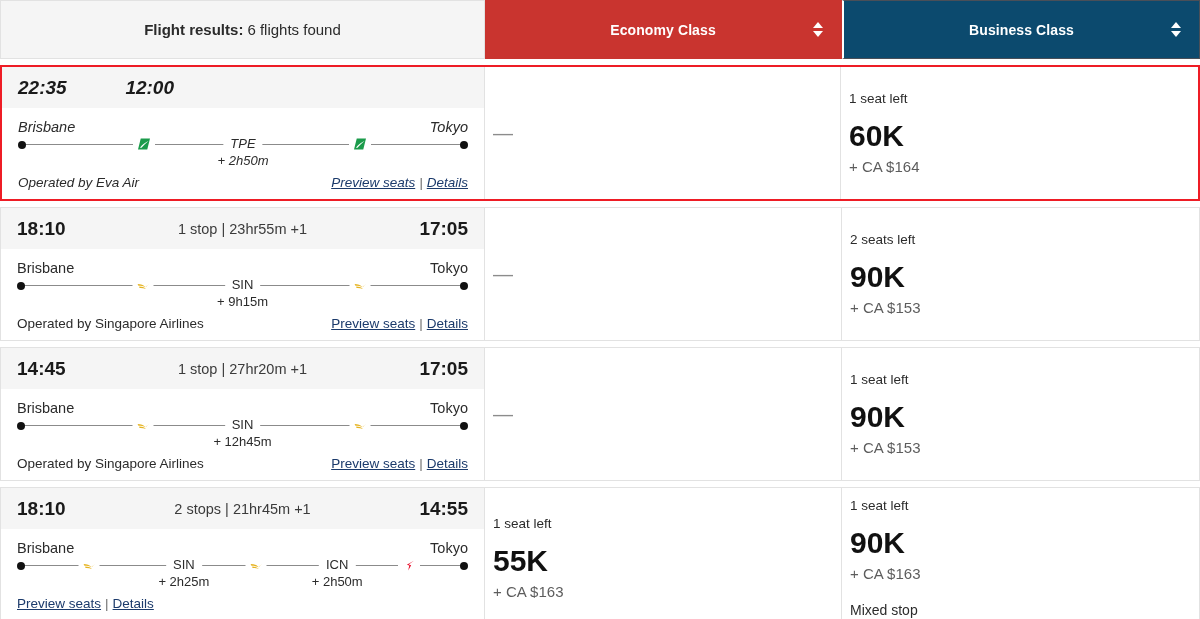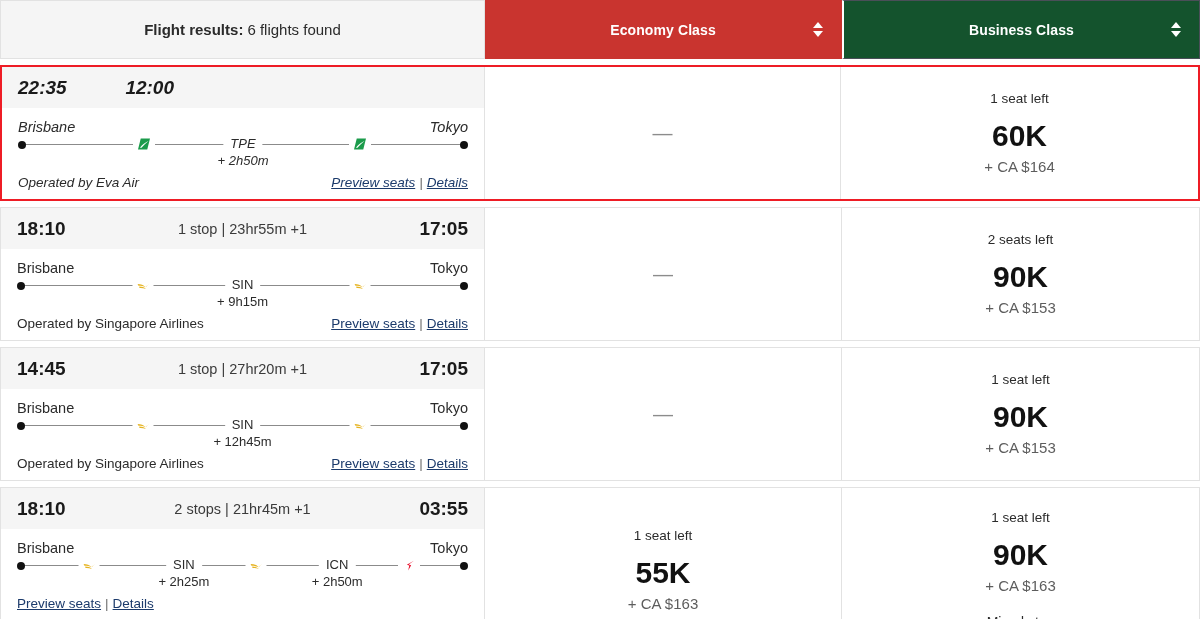--- a/index.html
+++ b/index.html
@@ -58,21 +58,21 @@
     letter-spacing: .1px;
   }
   .hdr-economy {
     width: 357px;
     background: #c9342f;
     border: 1px solid #c9342f;
     border-left: none;
   }
   .hdr-business {
     width: 358px;
-    background: #14532d;
+    background: #0c4a6e;
     border: 1px solid #4a4f58;
     border-left: 2px solid #ffffff;
   }
   .sort-icon {
     position: absolute;
     right: 18px;
     top: 50%;
     transform: translateY(-50%);
     width: 10px;
     height: 18px;
@@ -239,24 +239,24 @@
     margin: 0 4px;
   }
 
   .cell-fare {
     box-sizing: border-box;
     border: 1px solid #e2e2e2;
     border-left: none;
     background: #ffffff;
     display: flex;
     flex-direction: column;
-    align-items: center;
+    align-items: flex-start;
     justify-content: center;
     text-align: center;
-    padding: 22px 8px;
+    padding: 10px 8px;
   }
   .cell-economy { width: 357px; }
   .cell-business { width: 358px; }
   .selected .cell-economy { border: none; border-right: 1px solid #e2e2e2; width: 356px; }
   .selected .cell-business { border: none; width: 357px; }
 
   .seats-left {
     font-size: 13.5px;
     color: #2b2b2b;
     margin-bottom: 14px;
@@ -449,21 +449,21 @@
           <span class="seats-left">1 seat left</span>
           <span class="fare-miles">90K</span>
           <span class="fare-cash">+ CA $153</span>
         </div>
       </div>
       <div class="flight-row">
         <div class="cell-flight">
           <div class="time-strip">
             <span class="time-dep">18:10</span>
             <span class="time-mid">2 stops | 21hr45m +1</span>
-            <span class="time-arr">03:55</span>
+            <span class="time-arr">14:55</span>
           </div>
           <div class="route-area">
             <div class="city-line">
               <span>Brisbane</span>
               <span>Tokyo</span>
             </div>
             <div class="path">
               <span class="track"></span>
               <span class="dot start"></span>
               <span class="dot end"></span>

